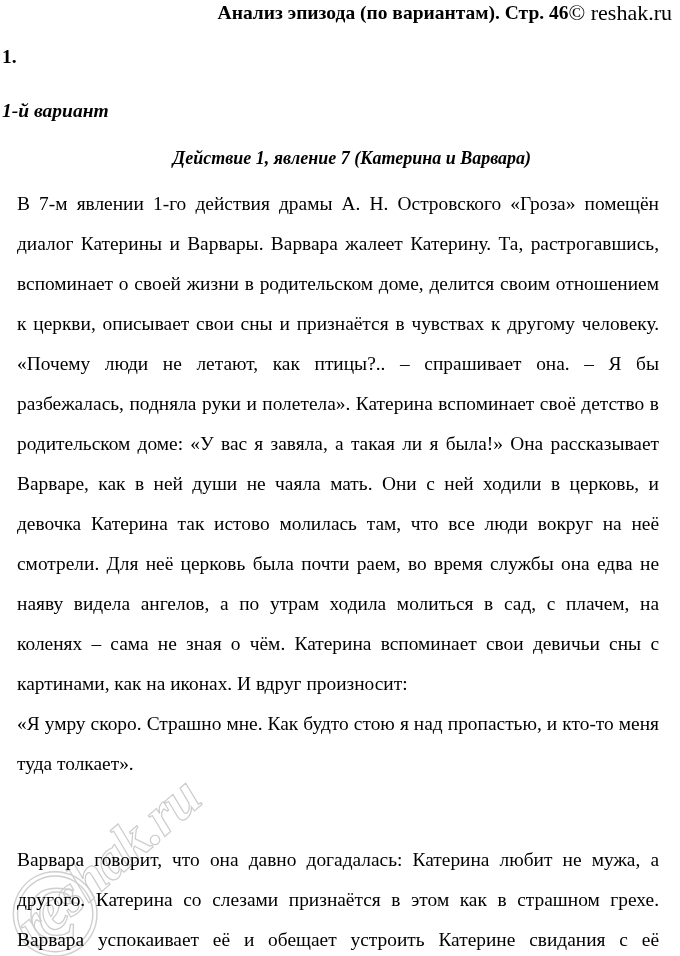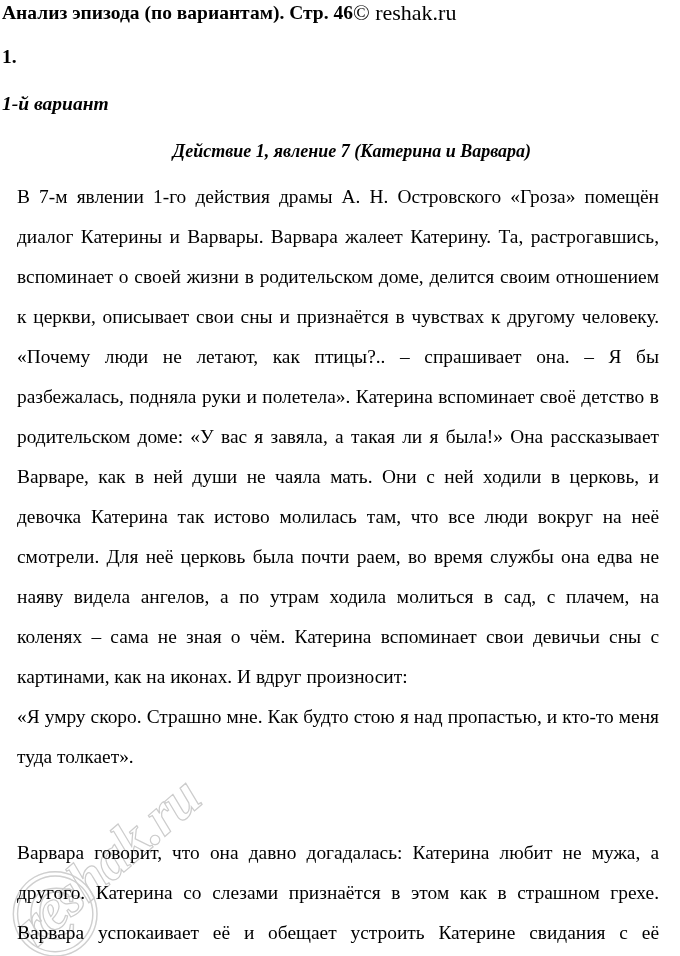--- a/index.html
+++ b/index.html
@@ -60,21 +60,21 @@
     -webkit-text-stroke: 1.2px #cccccc;
     white-space: nowrap;
   }
 
   
   .header-row {
     position: relative;
     z-index: 2;
     display: flex;
     align-items: flex-start;
-    justify-content: flex-start;
+    justify-content: flex-end;
     padding-top: 2px;
     height: 24px;
   }
   .doc-title {
     font-weight: bold;
     font-size: 19.5px;
     line-height: 22px;
     white-space: nowrap;
   }
   .site-credit {
@@ -93,21 +93,21 @@
     line-height: 22px;
     margin-top: 20px;
   }
   .variant-label {
     position: relative;
     z-index: 2;
     font-weight: bold;
     font-style: italic;
     font-size: 19.5px;
     line-height: 22px;
-    margin-top: 25px;
+    margin-top: 32px;
   }
   .scene-heading {
     position: relative;
     z-index: 2;
     font-weight: bold;
     font-style: italic;
     font-size: 18px;
     line-height: 22px;
     margin-top: 25px;
     text-align: center;

